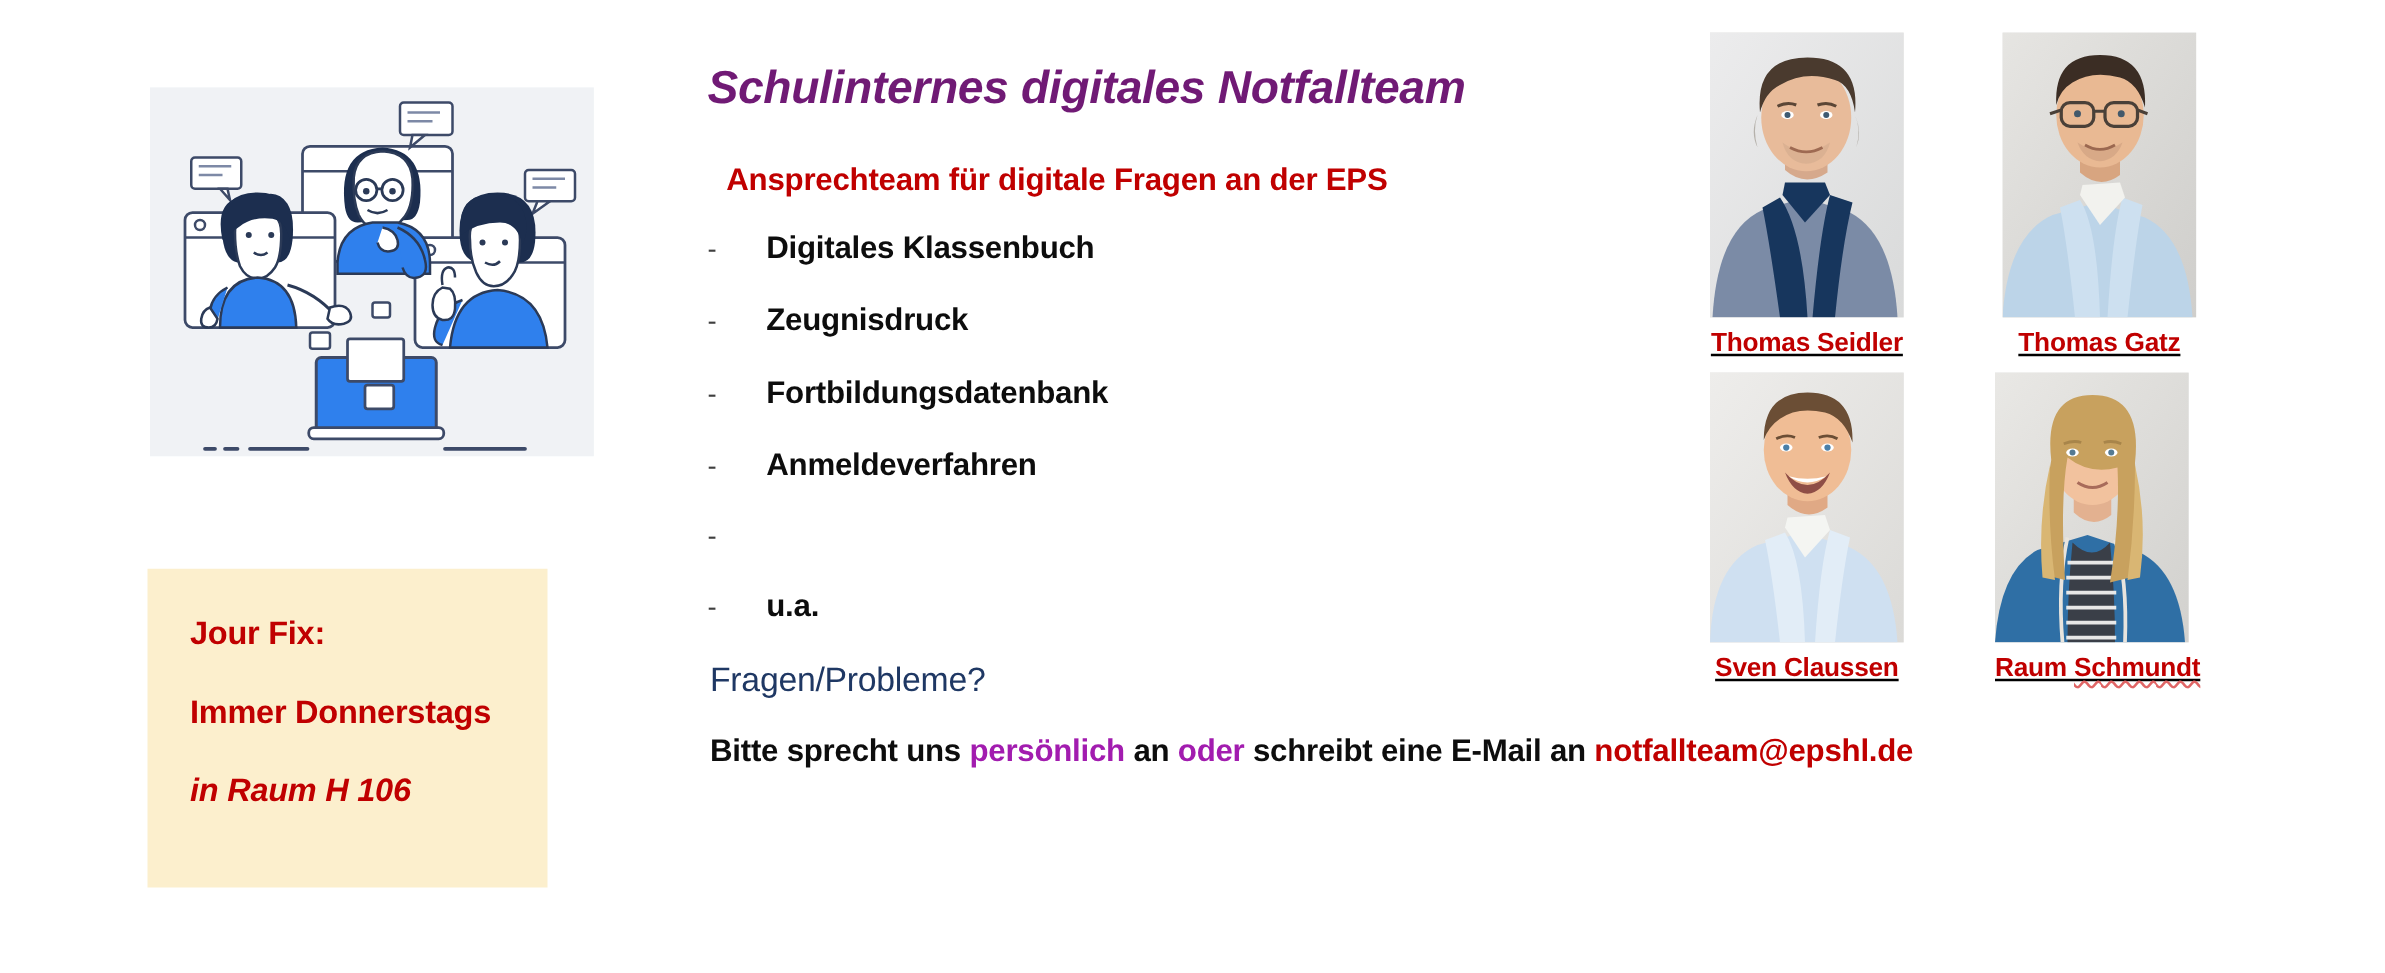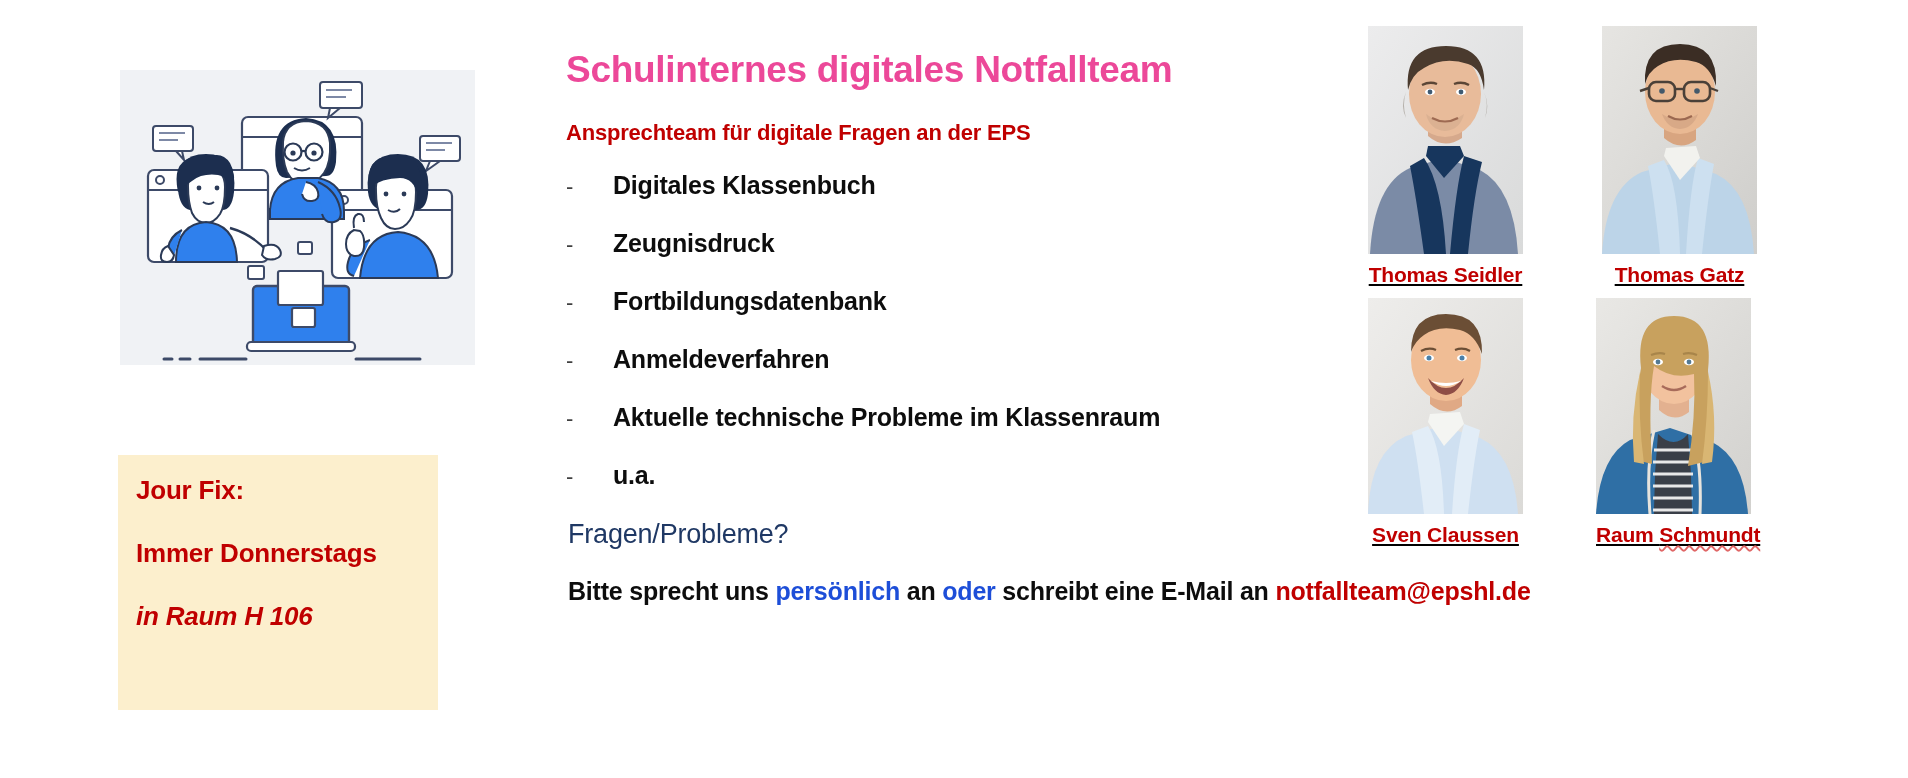--- a/index.html
+++ b/index.html
@@ -15,55 +15,56 @@
   
   .illustration{
     position:absolute;left:120px;top:70px;width:355px;height:295px;
     background:#f0f2f5;
   }
   .illustration svg{display:block;width:100%;height:100%;}
 
   .jourfix{
     position:absolute;left:118px;top:455px;width:320px;height:255px;
     background:#fcefcd;
-    padding:0;
+    padding:16px;
     box-sizing:border-box;
   }
   .jourfix-inner{
     padding:22px 0 0 18px;
   }
   .jourfix-line{
     color:#c00000;
     font-weight:bold;
     font-size:26px;
     line-height:1;
     margin-bottom:37px;
     white-space:nowrap;
     letter-spacing:-0.2px;
   }
   .jourfix-line:last-child{margin-bottom:0;font-style:italic;}
 
   
   .content{position:absolute;left:566px;top:50px;width:760px;}
   .title{
-    color:#ec4899;
+    color:#701a75;
     font-weight:bold;
     font-size:37px;
     line-height:1.1;
     letter-spacing:-0.3px;
-    margin:0 0 30px 0;
-    white-space:nowrap;
+    margin:0 0 40px 0;
+    white-space:nowrap;
+    font-style:italic;
   }
   .subtitle{
     color:#c00000;
     font-weight:bold;
-    font-size:22px;
+    font-size:25px;
     line-height:1.1;
     letter-spacing:-0.2px;
-    margin:0 0 26px 0;
+    margin:0 0 26px 15px;
     white-space:nowrap;
   }
   ul.bullets{list-style:none;margin:0;padding:0;}
   ul.bullets li{
     display:flex;
     align-items:baseline;
     margin-bottom:29px;
     font-size:25px;
     font-weight:bold;
     color:#0d0d0d;
@@ -86,21 +87,21 @@
     white-space:nowrap;
   }
   .closing{
     font-size:25px;
     font-weight:bold;
     color:#0d0d0d;
     letter-spacing:-0.2px;
     white-space:nowrap;
     margin-left:2px;
   }
-  .closing .hl{color:#1d4ed8;}
+  .closing .hl{color:#a21caf;}
   .closing .mail{color:#c00000;}
 
   
   .photos{position:absolute;left:1368px;top:26px;width:510px;text-decoration:underline;}
   .prow{display:flex;gap:79px;}
   .pcell{width:155px;}
   .pcell .frame{
     width:155px;height:228px;
     overflow:hidden;position:relative;background:#e3e3e2;
   }
@@ -248,21 +249,20 @@
       <li>
         <span class="dash">-</span>
         <span>Fortbildungsdatenbank</span>
       </li>
       <li>
         <span class="dash">-</span>
         <span>Anmeldeverfahren</span>
       </li>
       <li>
         <span class="dash">-</span>
-        <span>Aktuelle technische Probleme im Klassenraum</span>
       </li>
       <li>
         <span class="dash">-</span>
         <span>u.a.</span>
       </li>
     </ul>
 
     <div class="fragen">Fragen/Probleme?</div>
 
     <div class="closing"><span>Bitte sprecht uns </span><span class="hl">persönlich</span><span> an </span><span class="hl">oder</span><span> schreibt eine E-Mail an </span><span class="mail">notfallteam@epshl.de</span></div>

